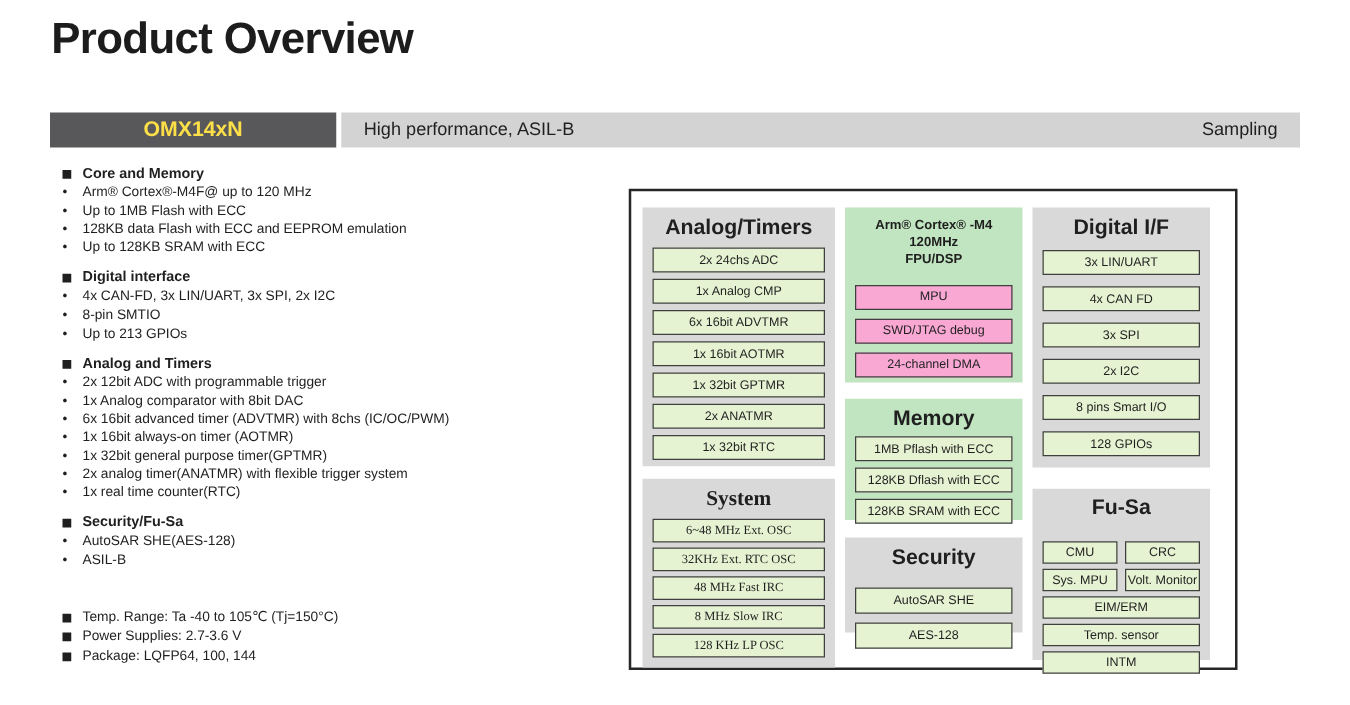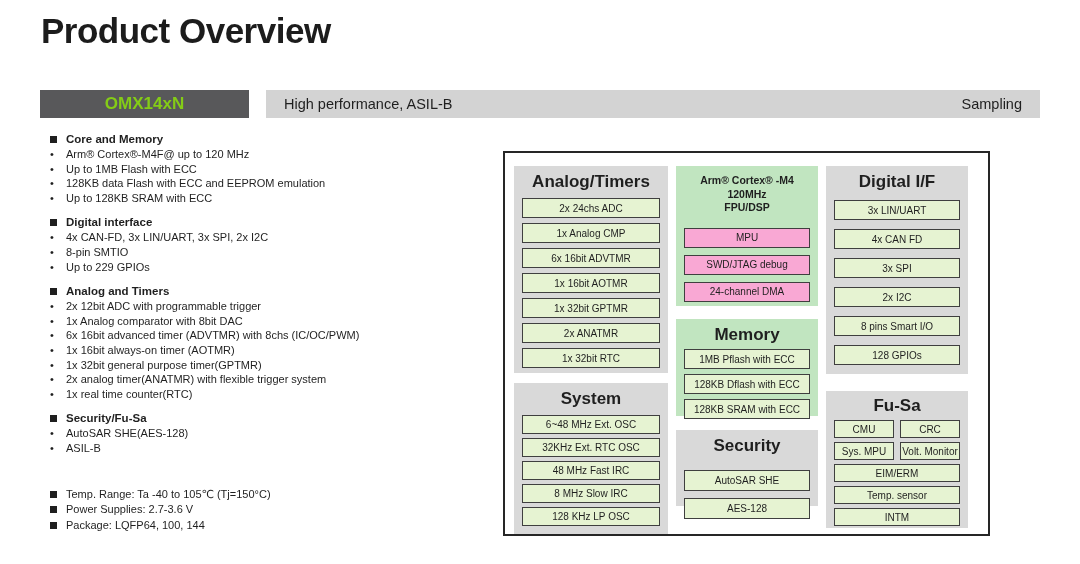--- a/index.html
+++ b/index.html
@@ -18,23 +18,23 @@
     font-size: 35px; font-weight: bold; letter-spacing: -0.5px;
     color: #1c1c1c;
   }
 
   
   .banner {
     position: absolute; left: 40px; top: 90px; width: 1000px; height: 28px;
     display: flex; align-items: stretch;
   }
   .banner-model {
-    width: 209px; background: #58585a; color: #84cc16;
+    width: 229px; background: #58585a; color: #fde047;
     display: flex; align-items: center; justify-content: center;
-    font-size: 17px; font-weight: bold; margin-right: 17px;
+    font-size: 17px; font-weight: bold; margin-right: 4px;
   }
   .banner-desc {
     flex: 1; background: #d3d3d3;
     display: flex; align-items: center; justify-content: space-between;
     padding: 0 18px; font-size: 14.5px;
   }
 
   
   .features {
     position: absolute; left: 42px; top: 133px; width: 455px;
@@ -81,41 +81,41 @@
   .pitem {
     background: #e6f3d2; border: 1px solid #3f3f3f;
     height: 20px; margin: 0 8px;
     display: flex; align-items: center; justify-content: center;
     font-size: 10px; flex: 0 0 auto;
   }
   .pitem.on-green { background: #f9a8d4; }
 
   .p-analog { height: 212px; }
   .p-analog .pitem { margin-bottom: 5px; }
-  .p-system { height: 160px; margin-top: 10px; }
+  .p-system { height: 160px; margin-top: 10px; font-family: Liberation Serif, serif; }
   .p-system .pitem { margin-bottom: 4px; height: 19px; }
 
   .p-cortex { height: 140px; }
   .cortex-title {
     text-align: center; font-weight: bold; font-size: 10.5px; line-height: 13.5px;
     padding-top: 8px; margin-bottom: 13px;
   }
   .p-cortex .pitem { margin-bottom: 7px; }
   .p-memory { height: 97px; margin-top: 13px; }
   .p-memory .panel-title { margin-bottom: 4px; }
   .p-memory .pitem { margin-bottom: 5px; }
   .p-security { height: 76px; margin-top: 14px; }
   .p-security .panel-title { margin-bottom: 14px; }
   .p-security .pitem { margin-bottom: 7px; height: 21px; }
 
   .p-digital { height: 208px; }
   .p-digital .panel-title { margin-bottom: 8px; }
   .p-digital .pitem { margin-bottom: 9px; }
   .p-fusa { height: 137px; margin-top: 17px; }
-  .p-fusa .panel-title { padding-top: 5px; margin-bottom: 4px; }
+  .p-fusa .panel-title { padding-top: 5px; margin-bottom: 17px; }
   .fusa-grid {
     display: grid; grid-template-columns: 1fr 1fr; gap: 4px 6px;
     margin: 0 8px 4px 8px;
   }
   .fusa-grid .pitem { margin: 0; height: 18px; }
   .p-fusa > .pitem { height: 18px; margin-bottom: 4px; }
 </style>
 </head>
 <body>
 
@@ -162,21 +162,21 @@
     <div class="bullet">
         <span class="dot">•</span>
         <span class="txt">4x CAN-FD, 3x LIN/UART, 3x SPI, 2x I2C</span>
       </div>
     <div class="bullet">
         <span class="dot">•</span>
         <span class="txt">8-pin SMTIO</span>
       </div>
     <div class="bullet">
         <span class="dot">•</span>
-        <span class="txt">Up to 229 GPIOs</span>
+        <span class="txt">Up to 213 GPIOs</span>
       </div>
   </div>
 
   <div class="section">
     <div class="sec-header">
       <div class="sq"></div>
       <span>Analog and Timers</span>
     </div>
     <div class="bullet">
         <span class="dot">•</span>

